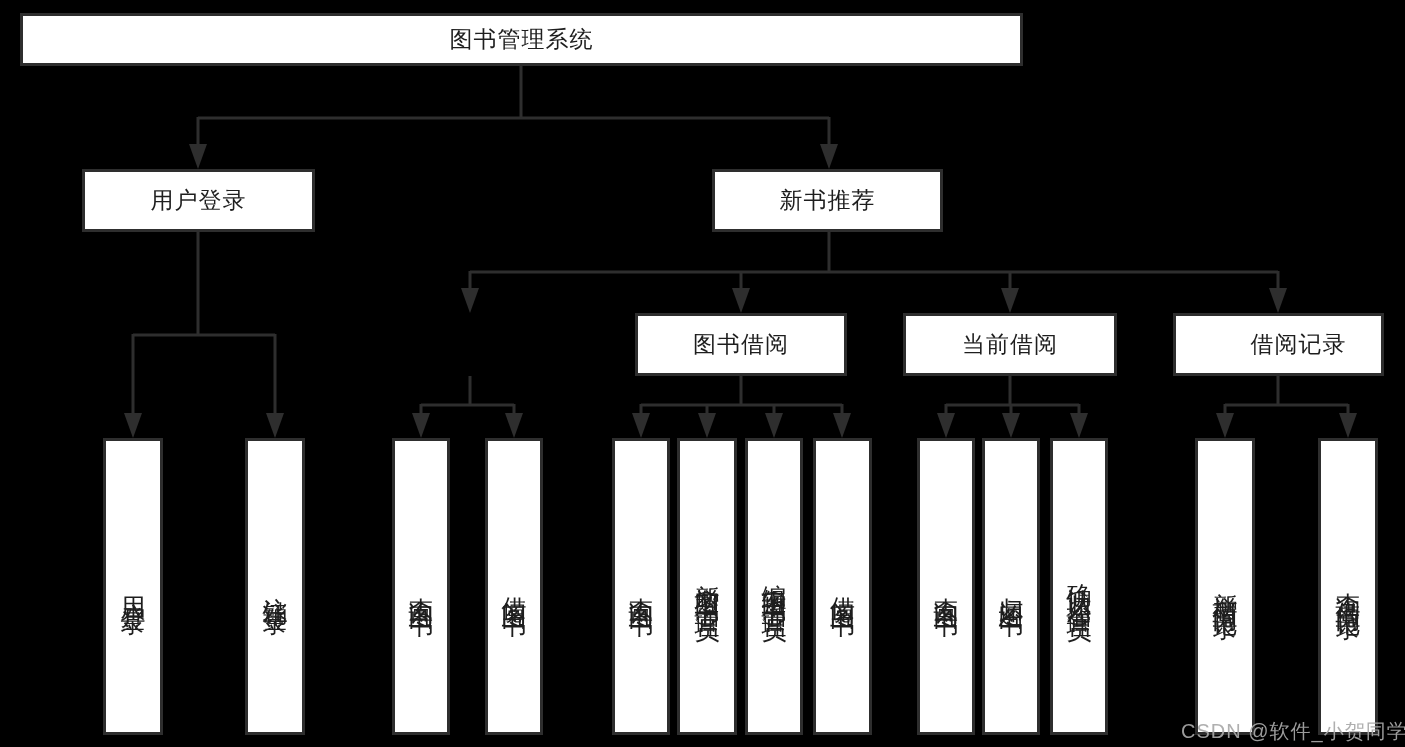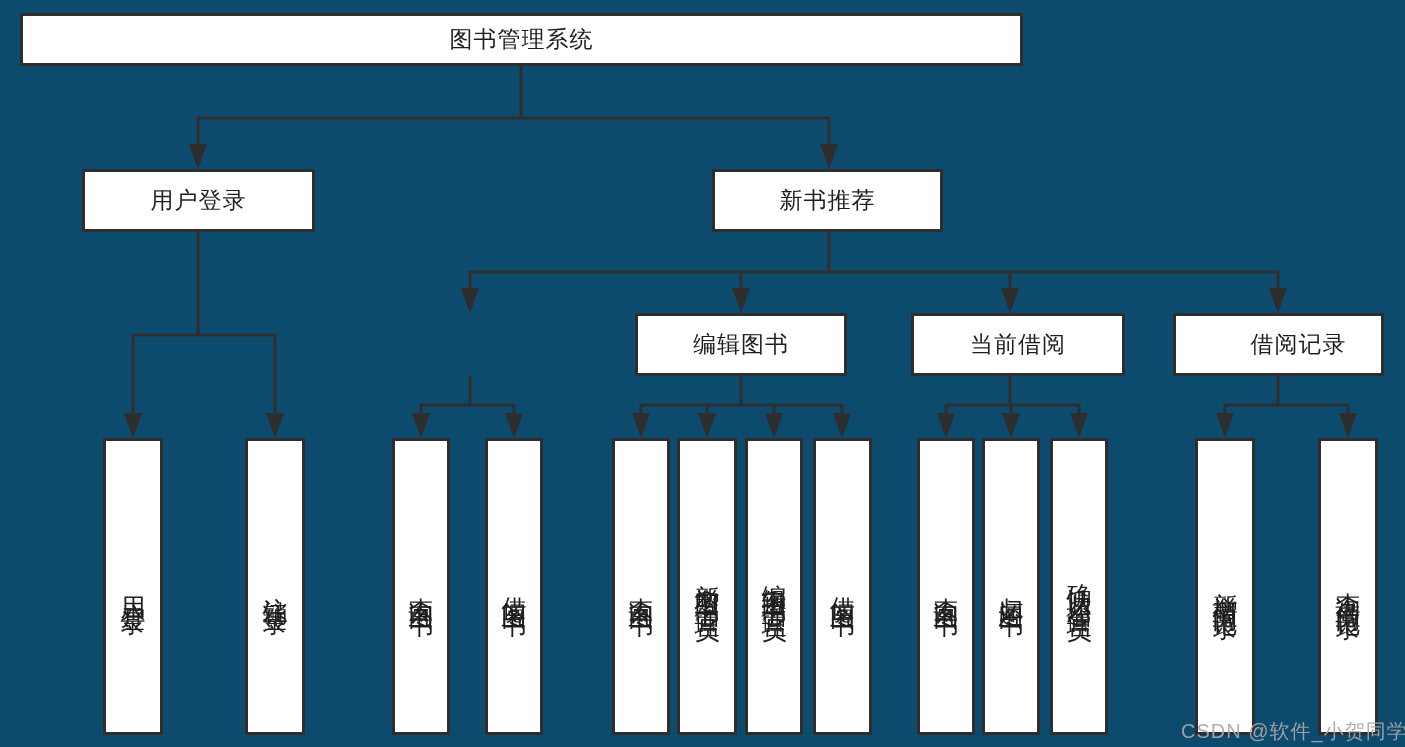--- a/index.html
+++ b/index.html
@@ -5,21 +5,21 @@
   html, body {
     margin: 0;
     padding: 0;
     background: #ffffff;
     font-family: "Liberation Sans", "DejaVu Sans", sans-serif;
   }
   .stage {
     position: relative;
     width: 1405px;
     height: 747px;
-    background: #0c4a6e;
+    background: #000000;
     overflow: hidden;
   }
   .connectors {
     position: absolute;
     left: 0; top: 0;
     width: 1405px;
     height: 747px;
   }
   .box {
     position: absolute;
@@ -122,22 +122,22 @@
       <polygon points="1216,413 1234,413 1225,438"></polygon>
       <polygon points="1339,413 1357,413 1348,438"></polygon>
     </g>
   </svg>
 
   <div class="box h-box" style="left:20px; top:13px; width:1003px; height:53px;">图书管理系统</div>
 
   <div class="box h-box" style="left:82px; top:169px; width:233px; height:63px;">用户登录</div>
   <div class="box h-box" style="left:712px; top:169px; width:231px; height:63px;">新书推荐</div>
 
-  <div class="box h-box" style="left:635px; top:313px; width:212px; height:63px;">编辑图书</div>
-  <div class="box h-box" style="left:903px; top:313px; width:214px; height:63px;margin-left:8px;">当前借阅</div>
+  <div class="box h-box" style="left:635px; top:313px; width:212px; height:63px;">图书借阅</div>
+  <div class="box h-box" style="left:903px; top:313px; width:214px; height:63px;">当前借阅</div>
   <div class="box h-box" style="left:1173px; top:313px; width:211px; height:63px;padding-left:40px;">借阅记录</div>
 
   <div class="box v-box" style="left:103px; top:438px; width:60px; height:297px;">用户登录</div>
   <div class="box v-box" style="left:245px; top:438px; width:60px; height:297px;">注销登录</div>
 
   <div class="box v-box" style="left:392px; top:438px; width:58px; height:297px;">查询图书</div>
   <div class="box v-box" style="left:485px; top:438px; width:58px; height:297px;">借阅图书</div>
 
   <div class="box v-box" style="left:612px; top:438px; width:58px; height:297px;">查询图书</div>
   <div class="box v-box" style="left:677px; top:438px; width:60px; height:297px;">新增图书（管理员）</div>

